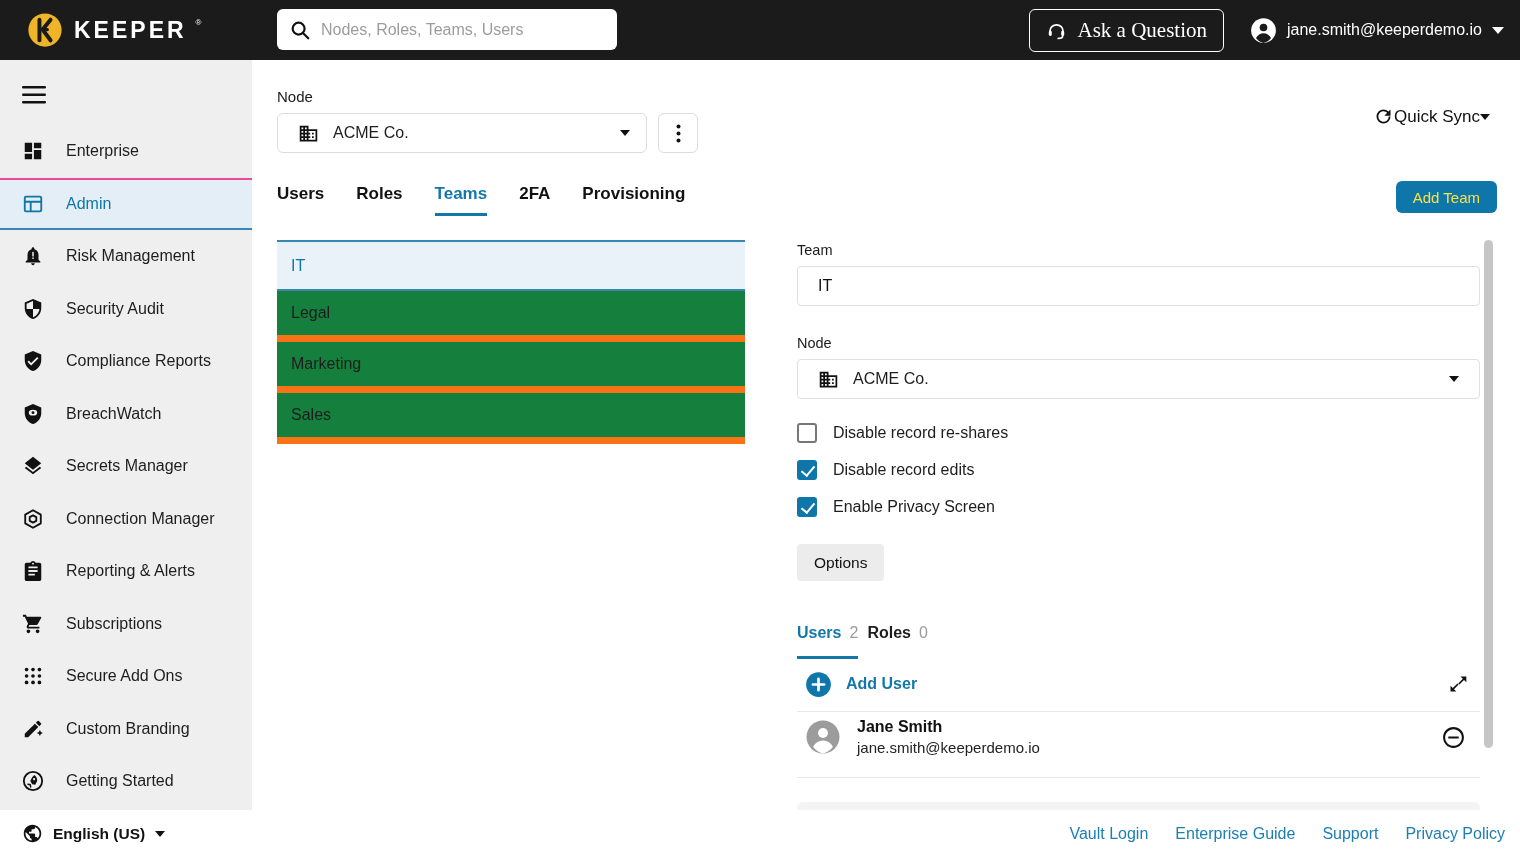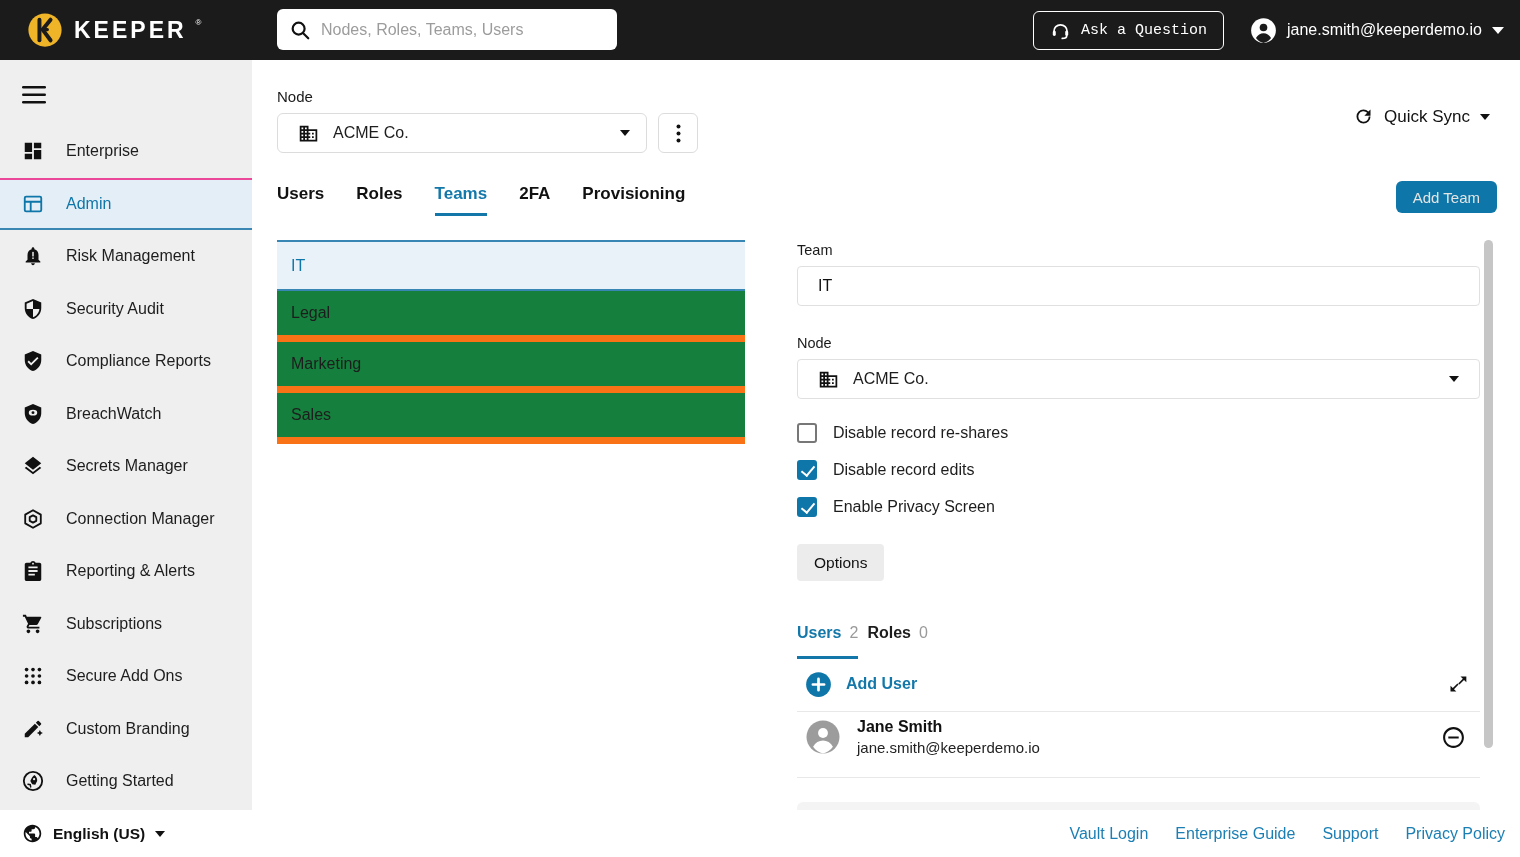--- a/index.html
+++ b/index.html
@@ -9,47 +9,47 @@
 
   
   .topbar { position:absolute; top:0; left:0; right:0; height:60px; background:#1b1b1b; display:flex; align-items:center; }
   .brand { position:absolute; left:26px; top:0; height:60px; display:flex; align-items:center; gap:10px; }
   .brand-text { color:#fff; font-size:23px; font-weight:700; letter-spacing:3px; }
   .brand-reg { color:#fff; font-size:8px; vertical-align:top; position:relative; top:-8px; left:-1px; }
   .search-box { position:absolute; left:277px; top:9px; width:340px; height:41px; background:#fff; border-radius:6px; display:flex; align-items:center; padding:0 12px; gap:10px; }
   .search-box input { border:none; outline:none; flex:1; font-size:16px; font-family:inherit; color:#333; }
   .search-box input::placeholder { color:#9c9c9c; }
   .topbar-right { position:absolute; right:16px; top:0; height:60px; display:flex; align-items:center; gap:26px; }
-  .ask-btn { display:flex; align-items:center; gap:10px; border:1.5px solid #fff; border-radius:6px; background:transparent; color:#fff; font-size:15px; font-family:Liberation Mono, monospace; padding:8px 16px; cursor:pointer; }
+  .ask-btn { display:flex; align-items:center; gap:10px; border:1.5px solid #fff; border-radius:6px; background:transparent; color:#fff; font-size:21px; font-family:Liberation Serif, serif; padding:8px 16px; cursor:pointer; }
   .user-chip { display:flex; align-items:center; gap:10px; color:#fff; font-size:16px; cursor:pointer; }
   .caret { width:0; height:0; border-left:6px solid transparent; border-right:6px solid transparent; border-top:7px solid currentColor; display:inline-block; }
   .caret.sm { border-left-width:5px; border-right-width:5px; border-top-width:6px; }
 
   
   .sidebar { position:absolute; top:60px; left:0; width:252px; bottom:47px; background:#efeff0; }
   .hamburger { padding:26px 0 0 22px; cursor:pointer; width:60px; }
   .nav { position:absolute; top:65px; left:0; right:0; }
   .nav-item { height:52.5px; display:flex; align-items:center; padding-left:22px; gap:22px; font-size:16px; color:#1d1d1d; cursor:pointer; }
   .nav-item .nico { width:22px; height:22px; color:#111; flex:0 0 auto; }
   .nav-item.active { background:#e4eef6; color:#0e76a8; border-top:2px solid #ec4899; border-bottom:2px solid #3b87b4; }
   .nav-item.active .nico { color:#0e76a8; }
 
   
   .main { position:absolute; left:252px; top:60px; right:0; bottom:47px; background:#fff; }
   .field-label { font-size:15px; color:#1a1a1a; }
   .node-label { position:absolute; left:25px; top:28px; }
   .node-select { position:absolute; left:25px; top:53px; width:370px; height:40px; border:1px solid #dcdcdc; border-radius:6px; display:flex; align-items:center; padding:0 16px 0 20px; gap:14px; cursor:pointer; background:#fff; }
   .node-select .sel-text { font-size:16px; flex:1; }
   .kebab-btn { position:absolute; left:406px; top:53px; width:40px; height:40px; border:1px solid #dcdcdc; border-radius:6px; background:#fff; display:flex; align-items:center; justify-content:center; cursor:pointer; }
-  .quick-sync { position:absolute; right:30px; top:46px; display:flex; align-items:center; gap:10px; font-size:17px; color:#111; cursor:pointer; }
+  .quick-sync { position:absolute; right:30px; top:46px; display:flex; align-items:center; font-size:17px; color:#111; cursor:pointer; }
 
   .tabs { position:absolute; left:25px; top:124px; display:flex; gap:32px; }
   .tab { font-size:17px; font-weight:700; color:#111; padding-bottom:9px; cursor:pointer; border-bottom:3px solid transparent; }
   .tab.active { color:#1378a9; border-bottom-color:#1378a9; }
-  .add-team-btn { position:absolute; right:23px; top:121px; height:32px; padding:0 17px; background:#0e76a8; color:#e5e5e5; border:none; border-radius:6px; font-size:15px; font-family:inherit; cursor:pointer; }
+  .add-team-btn { position:absolute; right:23px; top:121px; height:32px; padding:0 17px; background:#0e76a8; color:#fde047; border:none; border-radius:6px; font-size:15px; font-family:inherit; cursor:pointer; }
 
   .team-list { position:absolute; left:25px; top:180px; width:468px; }
   .team-row { height:51px; display:flex; align-items:center; padding-left:14px; font-size:16px; border-bottom:7px solid #f97316; cursor:pointer; background:#15803d; }
   .team-row.selected { background:#e9f2f8; color:#0e76a8; border-top:2px solid #3886b3; border-bottom:2px solid #3886b3; }
 
   
   .detail { position:absolute; left:545px; top:180px; width:683px; }
   .d-label-team { position:absolute; left:0; top:2px; font-size:14.5px; }
   .d-input { position:absolute; left:0; top:26px; width:683px; height:40px; border:1px solid #e0e0e0; border-radius:4px; padding:0 20px; font-size:16px; font-family:inherit; color:#111; outline:none; }
   .d-label-node { position:absolute; left:0; top:95px; font-size:14.5px; }

